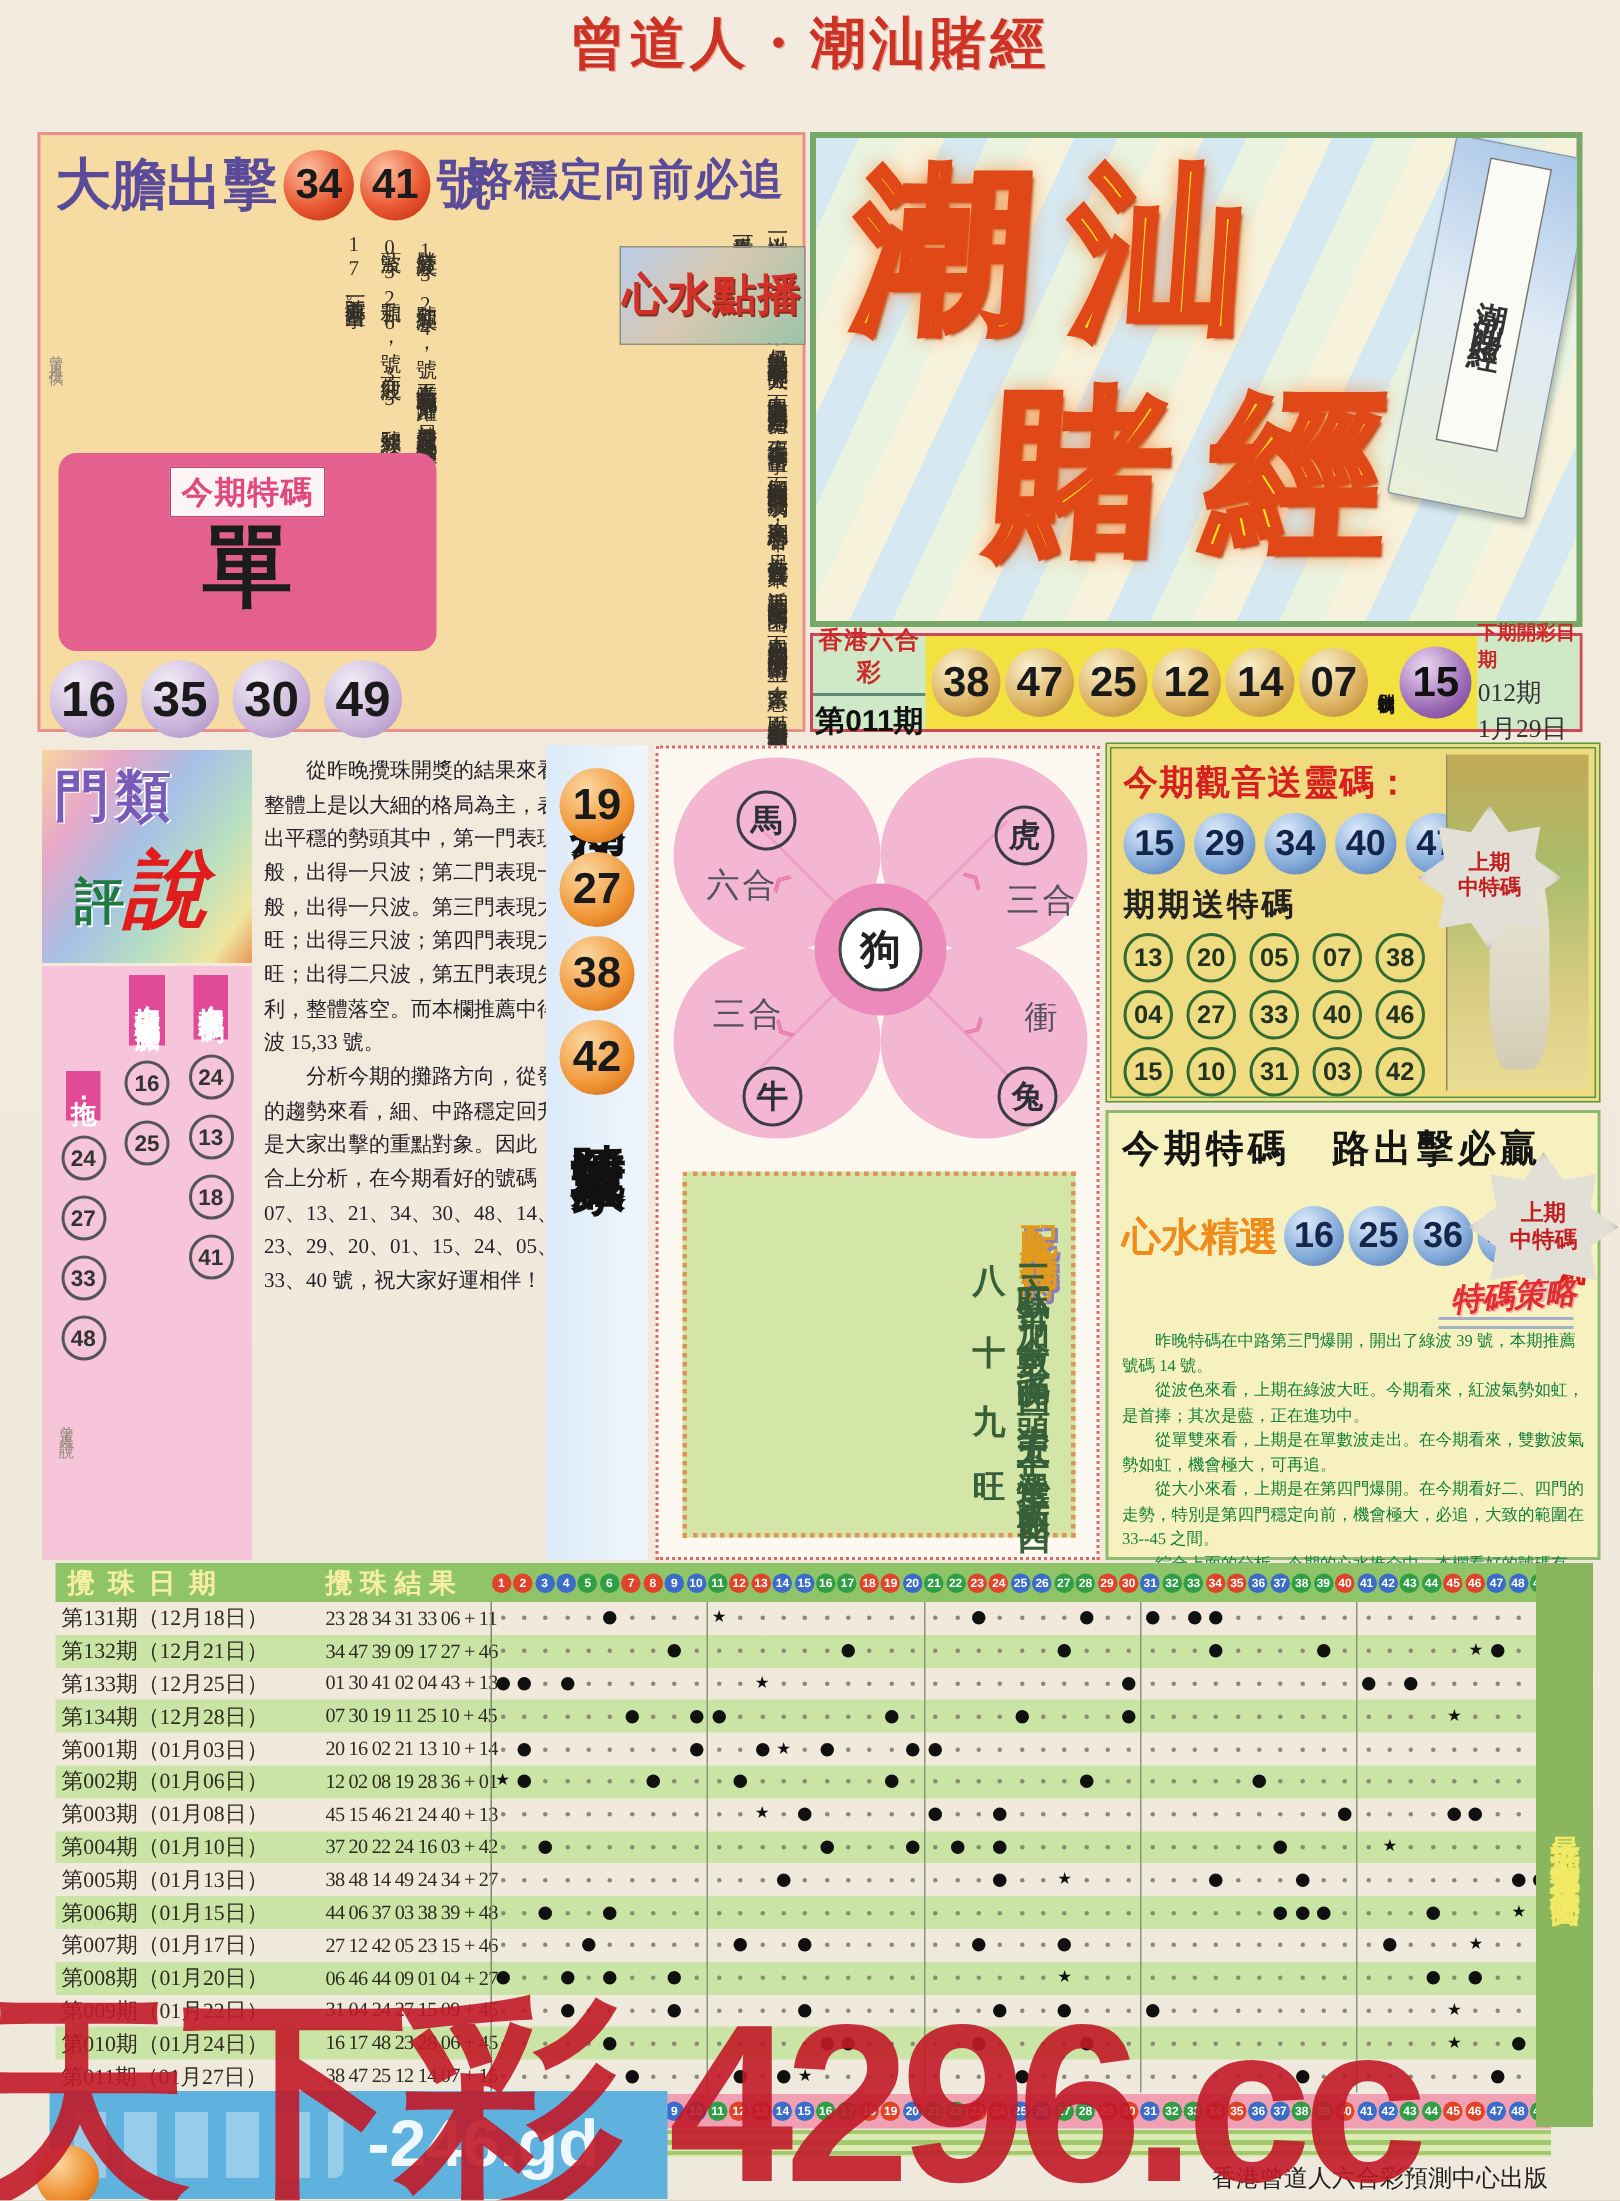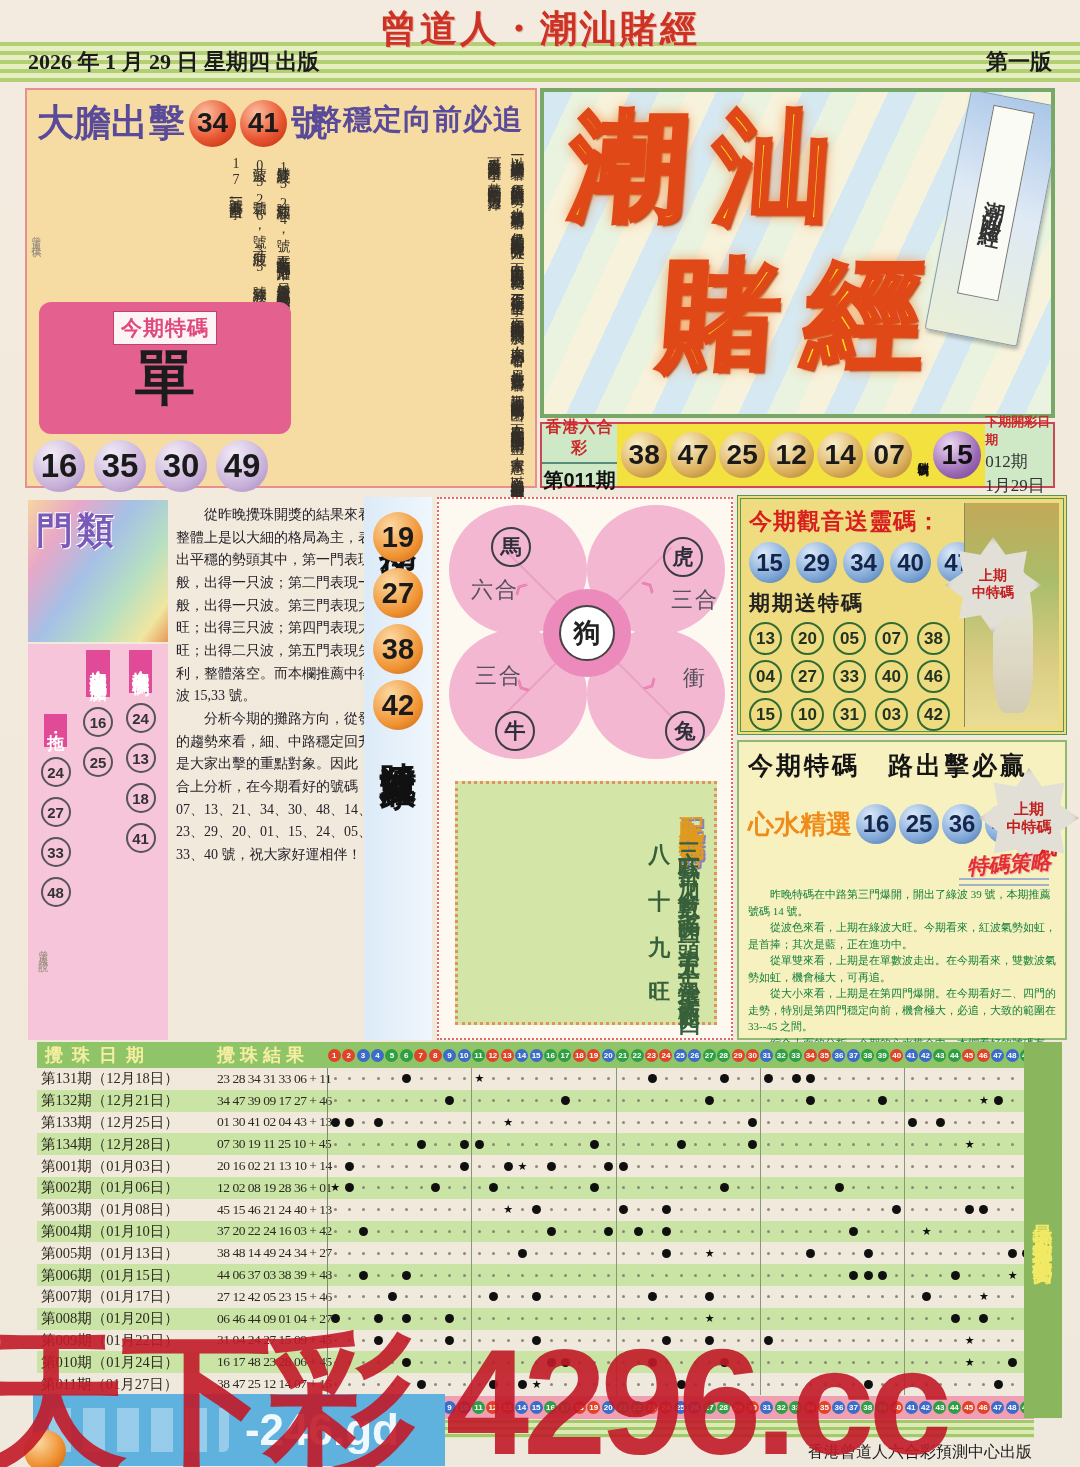--- a/index.html
+++ b/index.html
@@ -216,35 +216,32 @@
   .wm-red{position:absolute;left:-22px;top:1304px;z-index:50;white-space:nowrap;
     font-weight:bold;font-size:150px;color:rgba(193,26,40,.9);letter-spacing:-6px;
     font-family:"Liberation Sans",sans-serif;}
 </style>
 </head>
 <body>
 
 <div id="page">
 
   <div class="masthead-title">曾道人・潮汕賭經</div>
-  <div class="header-band">
-    <span>2026 年 1 月 29  日   星期四    出版</span>
-    <span>第一版</span>
-  </div>
 
   <div class="box-tl">
     <div class="tl-headline-left">
       <span class="txt">大膽出擊</span>
       <span class="ball ball-red" style="width:47px;height:47px;font-size:28px;">34</span>
       <span class="ball ball-red" style="width:47px;height:47px;font-size:28px;">41</span>
       <span class="txt">號</span>
     </div>
     <div class="tl-headline-right">路穩定向前必追</div>
     <div class="vtext tl-article1">勝算紅波13號和紅波24號，在平特方向的表現都十分活躍，另外還有四只號碼心水較為極佳，分別是藍波03號和26號，而紅波35號和綠波17號亦要一齊出擊。</div>
     <div class="vtext tl-article2">以上一期的攪珠結果看來，所得出的目前的攤路走勢，從整體的格局看來，仍然是以大細路方向的表現十分大旺，而中路方向的表現近來亦走勢回穩，值得在今期作一番出擊，而極細路方向的表現則較為疲弱，今期則要小心看帶，另外在色波方面看來，近期的三波走勢反復向旺勢頭開出，而在今期的走勢則以三波作均衡開出為主，大家留意。以上面的分析得出今期的攤路走勢可看重往中路方向來出擊，其中的第二門和第三門可大力追捧。</div>
+    <div class="xinshui">心水點播</div>
     <div class="provider-v">曾道人提供</div>
     <div class="score-box">
       <div class="score-col">
         <span class="score-chip">今期特碼</span>
         <span class="score-val">單</span>
       </div>
     </div>
     <div class="tl-balls">
         <span class="ball ball-lav">16</span>
         <span class="ball ball-lav">35</span>
@@ -282,20 +279,21 @@
     </div>
     <div class="ds-cell3">
       <span class="ds-nextlbl">下期開彩日期</span>
       <span class="ds-next">012期</span>
       <span class="ds-next">1月29日</span>
     </div>
   </div>
 
   <div class="ml-logo">
     <div><span class="l1">門類</span></div>
+    <div><span class="l2a">評</span><span class="l2b">說</span></div>
   </div>
   <div class="ml-panel">
     <div class="ml-col" style="margin-top:64px;">
       <span class="ml-banner">拖：</span>
       <span style="display:flex;flex-direction:column;align-items:center;">
           <span class="ring">24</span>
           <span class="ring">27</span>
           <span class="ring">33</span>
           <span class="ring">48</span>
         </span>

